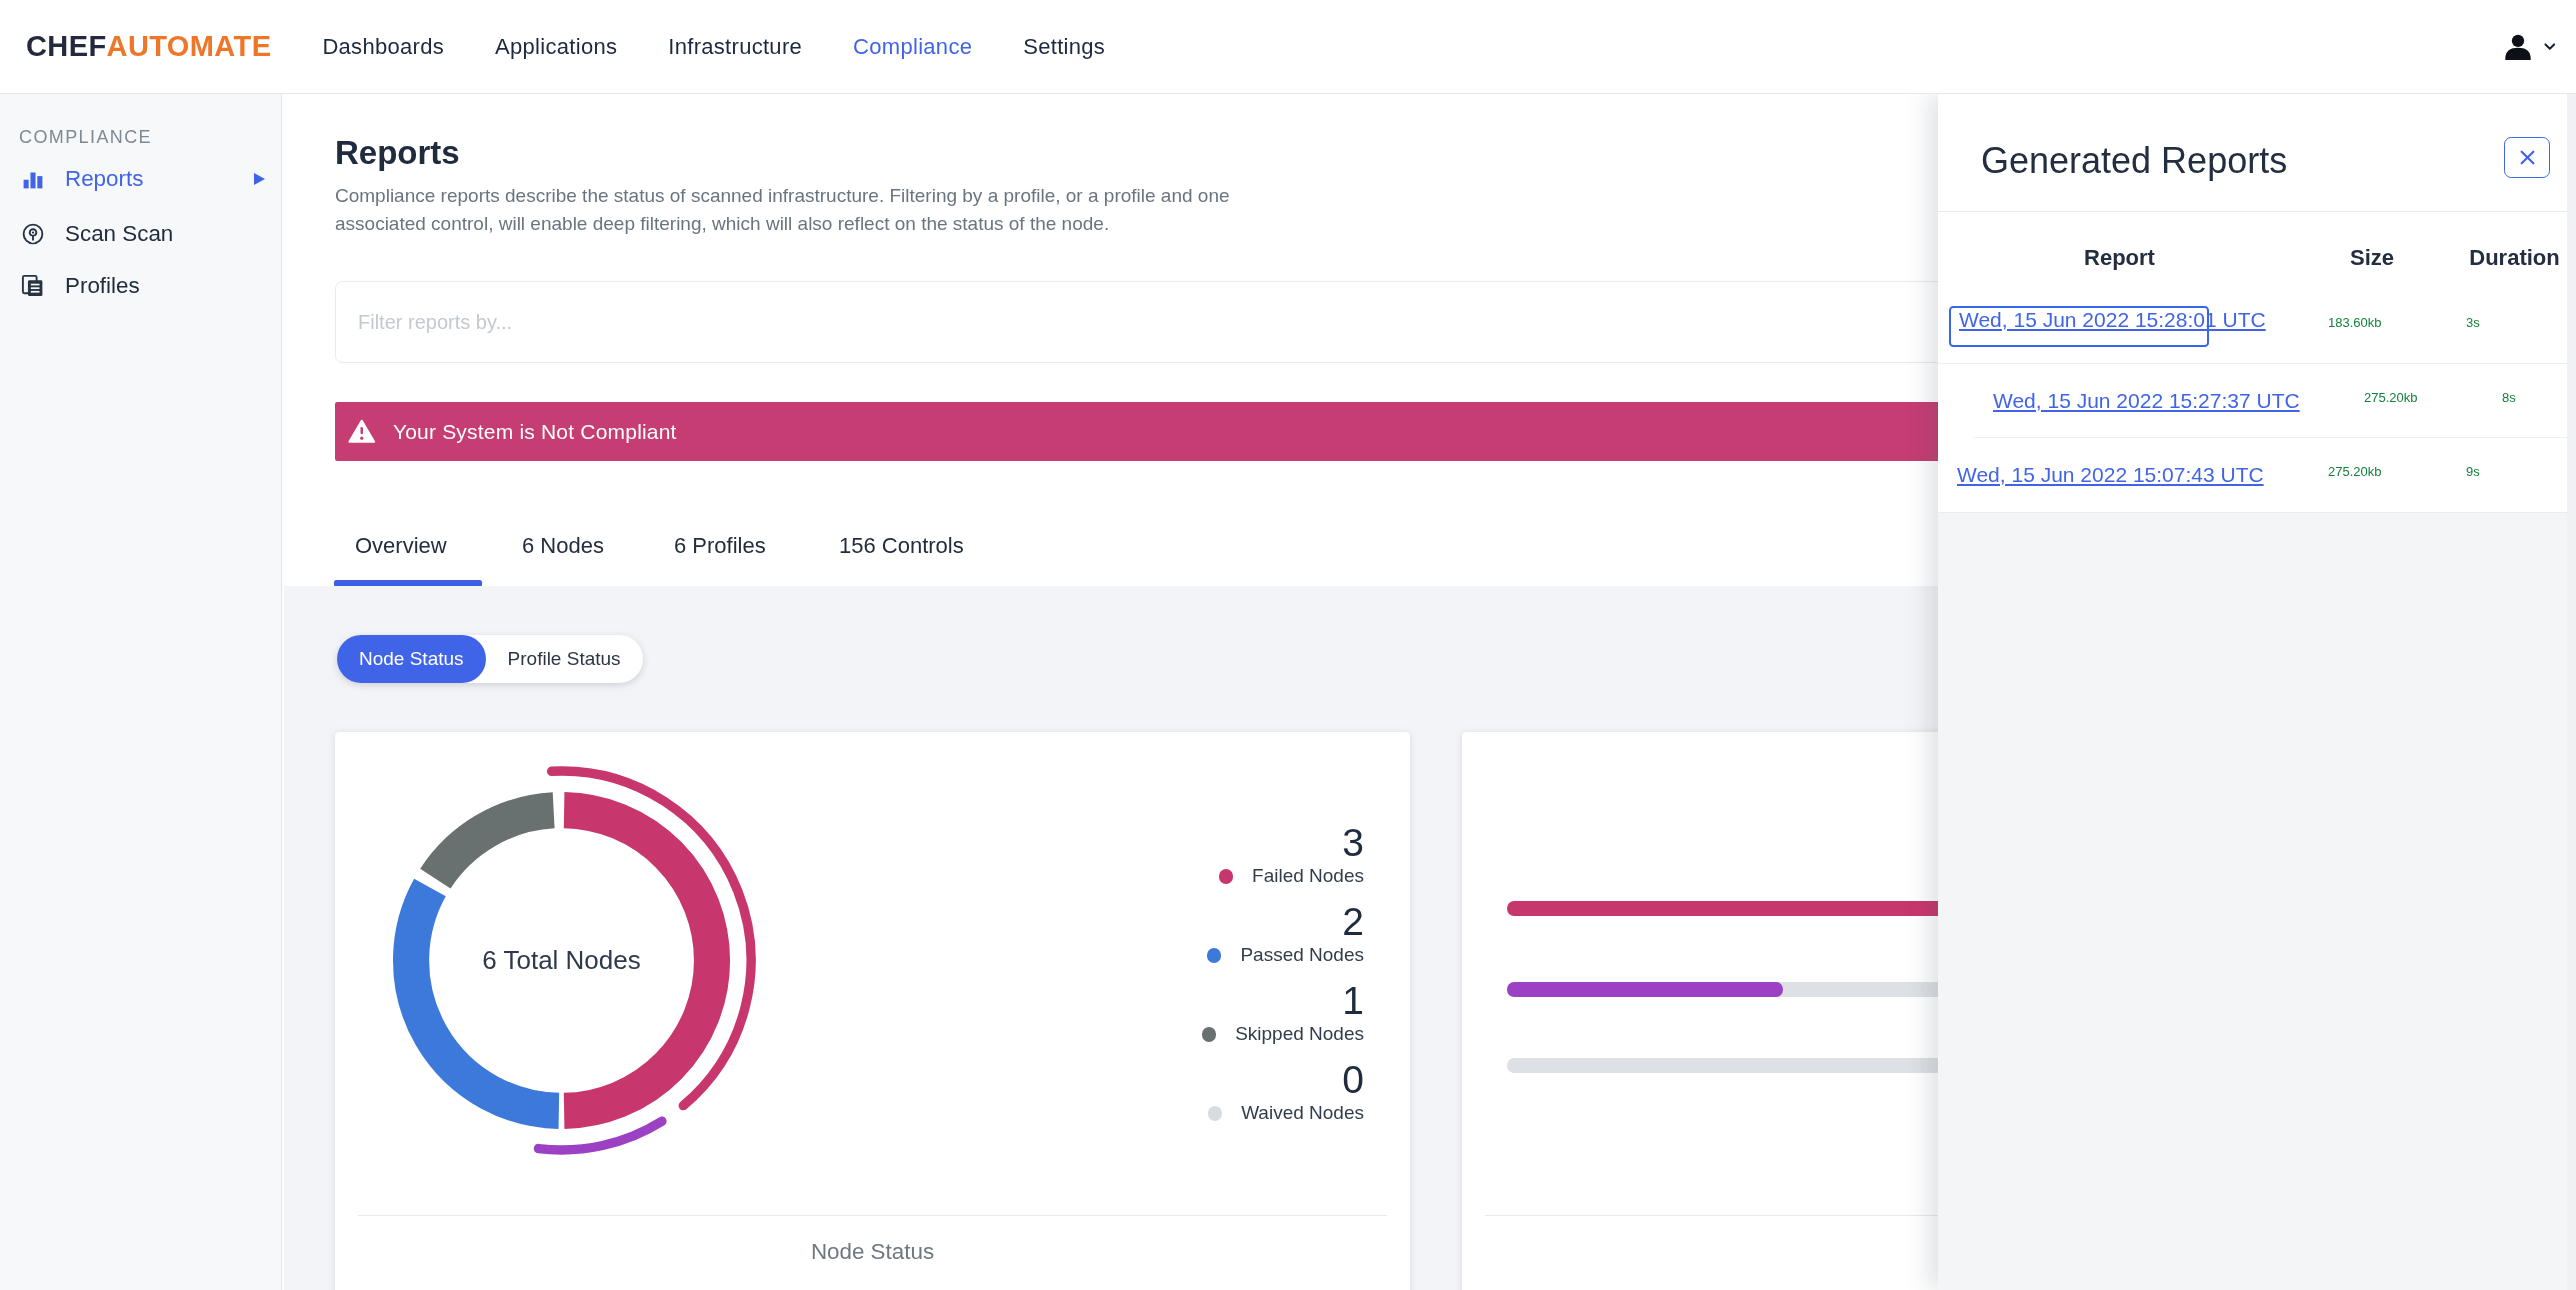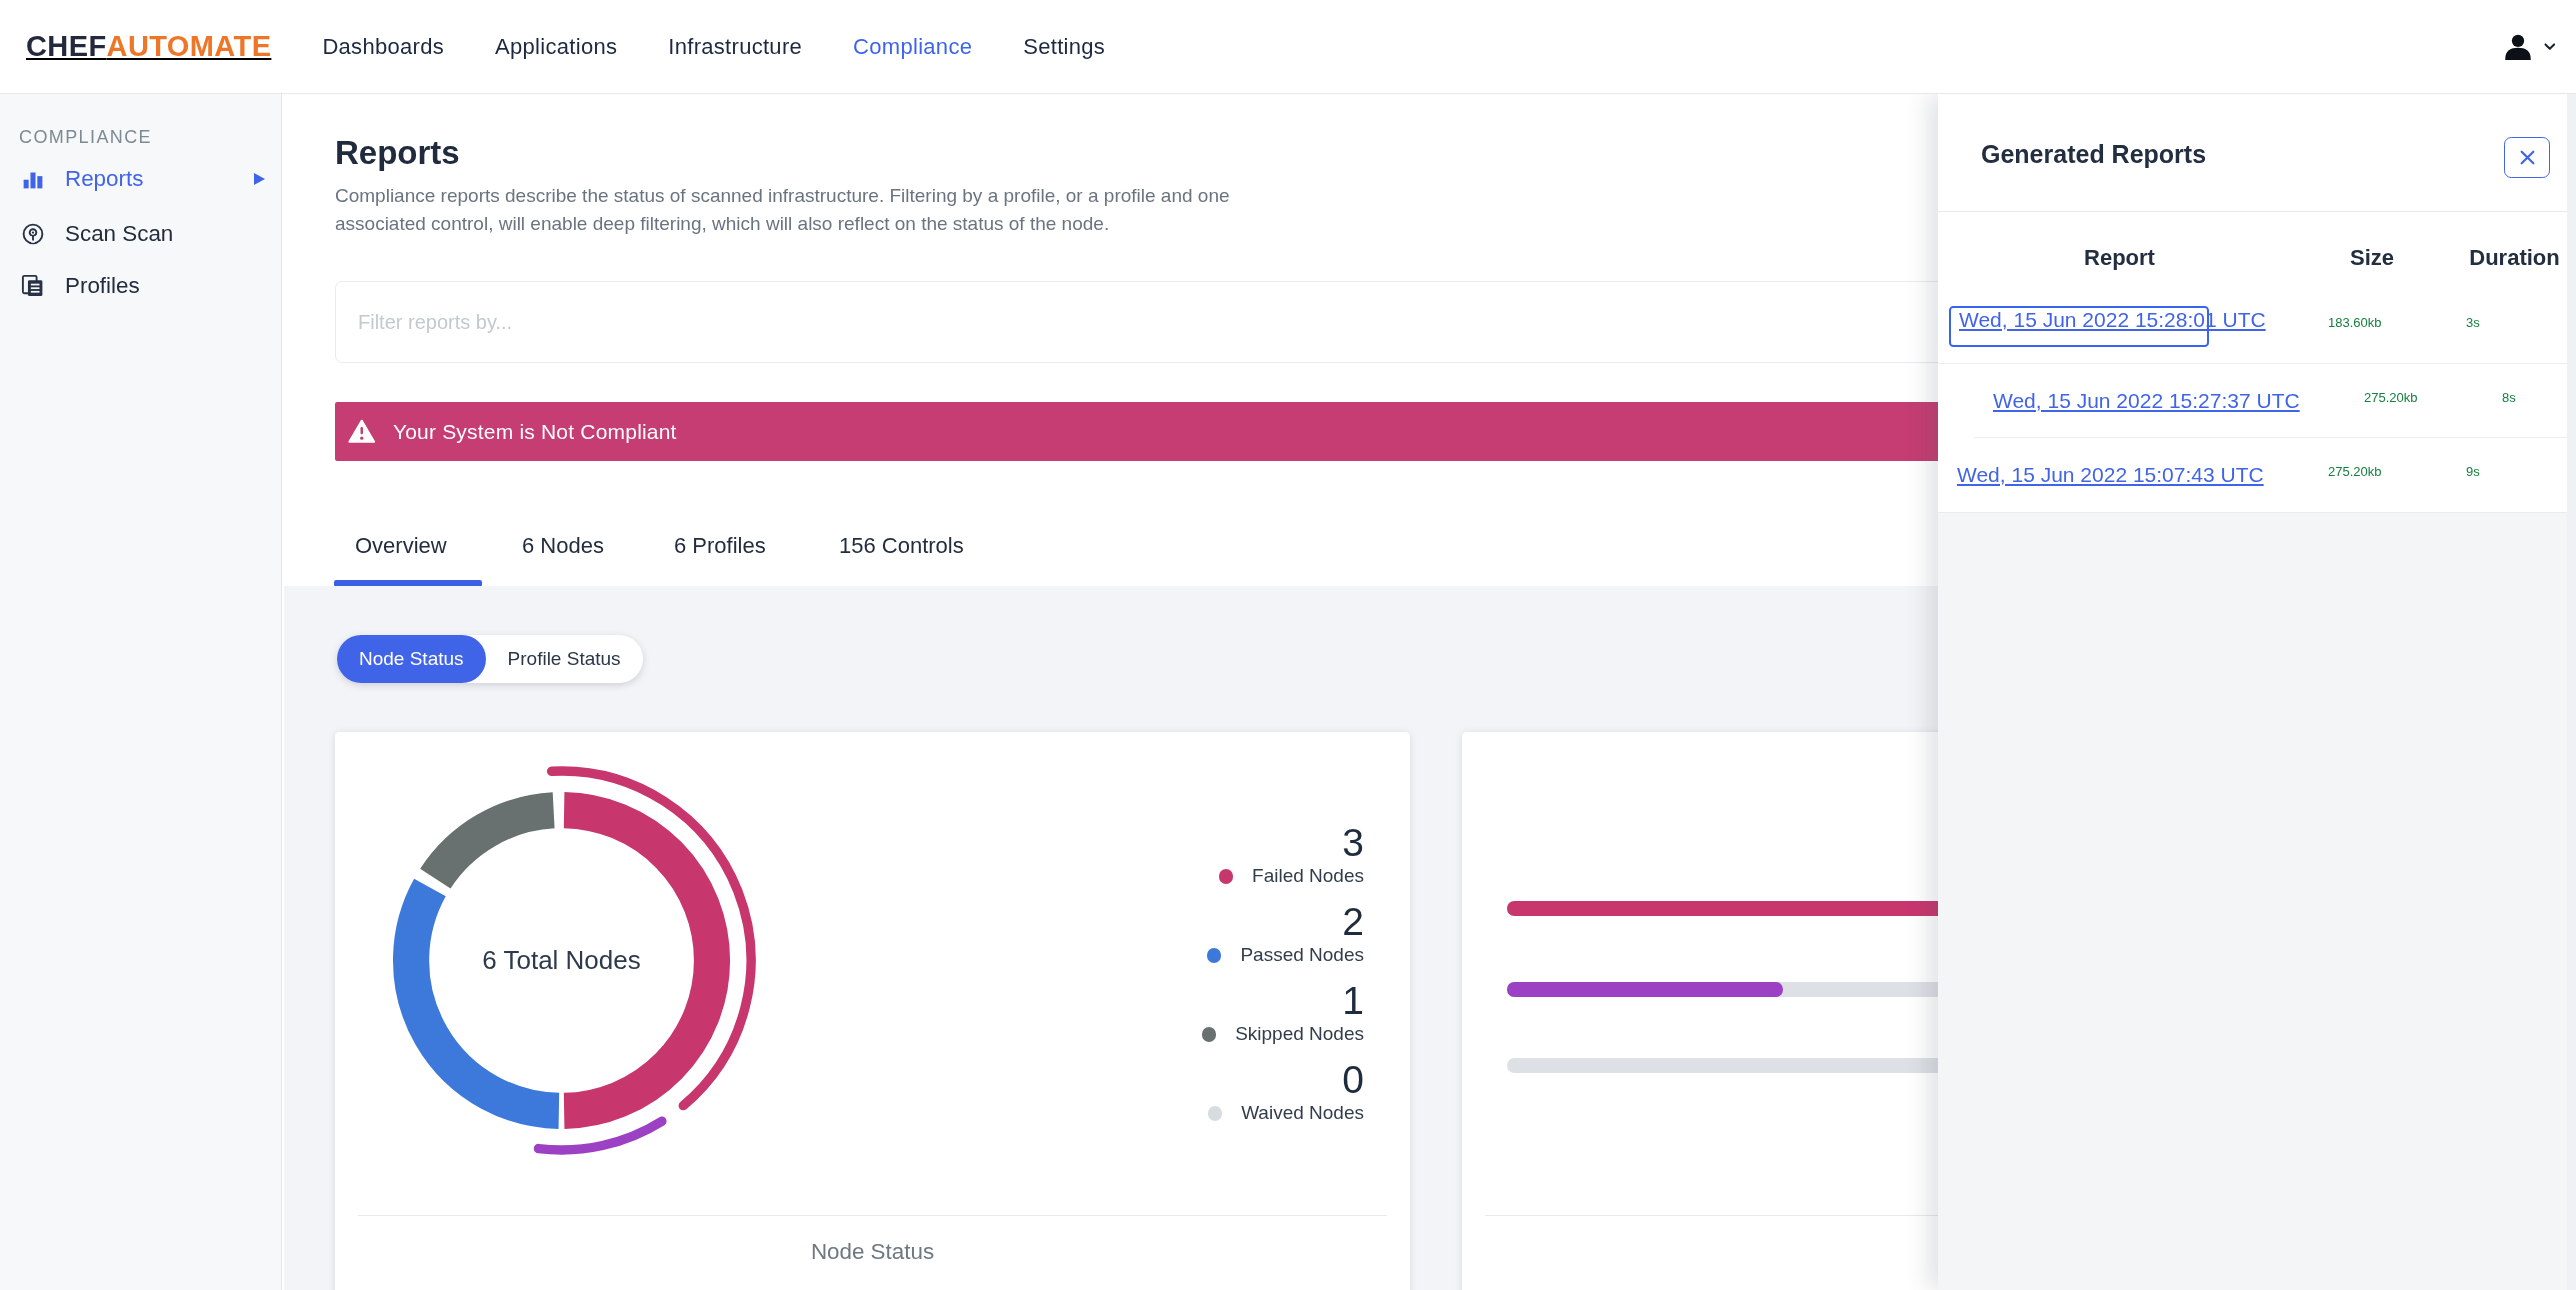--- a/index.html
+++ b/index.html
@@ -2,21 +2,21 @@
 <html style="font-size:11.6px"><head>
 <meta charset="utf-8">
 <style>
   html,body{margin:0;padding:0;background:#ffffff;}
   *{box-sizing:border-box;font-family:"Liberation Sans", sans-serif;}
   .app{position:relative;width:2576px;height:1290px;overflow:hidden;background:#ffffff;}
 
   
   .topnav{position:absolute;left:0;top:0;width:2576px;height:94px;background:#fff;
           border-bottom:1.4px solid #e6e9ec;display:flex;align-items:center;padding-left:26px;z-index:70;}
-  .logo{font-size:29px;letter-spacing:0.4px;white-space:nowrap;cursor:pointer;text-decoration:underline;}
+  .logo{font-size:29px;letter-spacing:0.4px;white-space:nowrap;cursor:pointer;}
   .logo-chef{font-weight:800;color:#242a3d;}
   .logo-auto{font-weight:600;color:#ee7628;}
   .nav-items{display:flex;gap:51px;margin-left:51px;}
   .nav-link{font-size:22px;color:#1d2940;letter-spacing:0.3px;cursor:pointer;text-decoration:none;}
   .nav-link.active{color:#4064e8;}
   .user-area{position:absolute;right:20px;top:0;height:94px;display:flex;align-items:center;gap:10px;cursor:pointer;}
 
   
   .sidebar{position:absolute;left:0;top:94px;width:282px;height:1196px;background:#f7f8fa;
            border-right:1.4px solid #e4e7ea;z-index:10;}
@@ -68,21 +68,21 @@
   .dot-passed{background:#3d79db;}
   .dot-skipped{background:#68716f;}
   .dot-waived{background:#d7dce1;}
 
   .sev-bar{position:absolute;left:45px;width:984px;height:14.5px;border-radius:7.2px;background:#dde0e5;}
   .sev-fill{position:absolute;left:0;top:0;height:14.5px;border-radius:7.2px;}
 
   
   .panel{position:absolute;left:1938px;top:94px;width:638px;height:1196px;background:#ffffff;z-index:50;
          box-shadow:-10px 0 22px rgba(70,80,95,.16);}
-  .panel-title{position:absolute;left:43px;top:46px;font-size:25px;font-weight:700;color:#232e40;}
+  .panel-title{position:absolute;left:43px;top:46px;font-size:36px;font-weight:400;color:#232e40;}
   .panel-close{position:absolute;left:566px;top:43px;width:46px;height:41px;border:1.4px solid #4064e8;
                border-radius:7.2px;background:#fff;display:flex;align-items:center;justify-content:center;cursor:pointer;}
   .panel-divider{position:absolute;left:0;top:117px;width:638px;border-top:1.4px solid #e7eaec;}
   .p-head{position:absolute;top:151px;font-size:22px;font-weight:700;color:#232e40;text-align:center;}
   .p-row{position:absolute;left:0;width:630px;border-bottom:0.7px solid #edeff1;}
   .p-link{font-size:21px;color:#4064e8;text-decoration:underline;white-space:nowrap;cursor:pointer;}
   .focus-box{position:absolute;left:11px;top:16.6px;width:260px;height:41px;border:2.2px solid #3864f2;
              border-radius:4.3px;display:flex;align-items:flex-start;padding-left:8px;}
   .p-cell{position:absolute;font-size:13px;color:#15803d;}
   .panel-body{position:absolute;left:0;top:418px;width:638px;height:778px;background:#f4f5f7;border-top:0.7px solid #e9ebee;}

